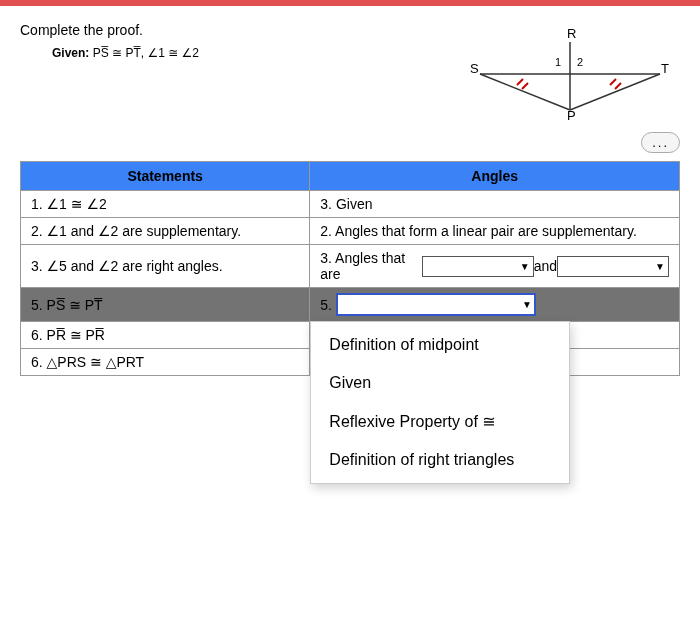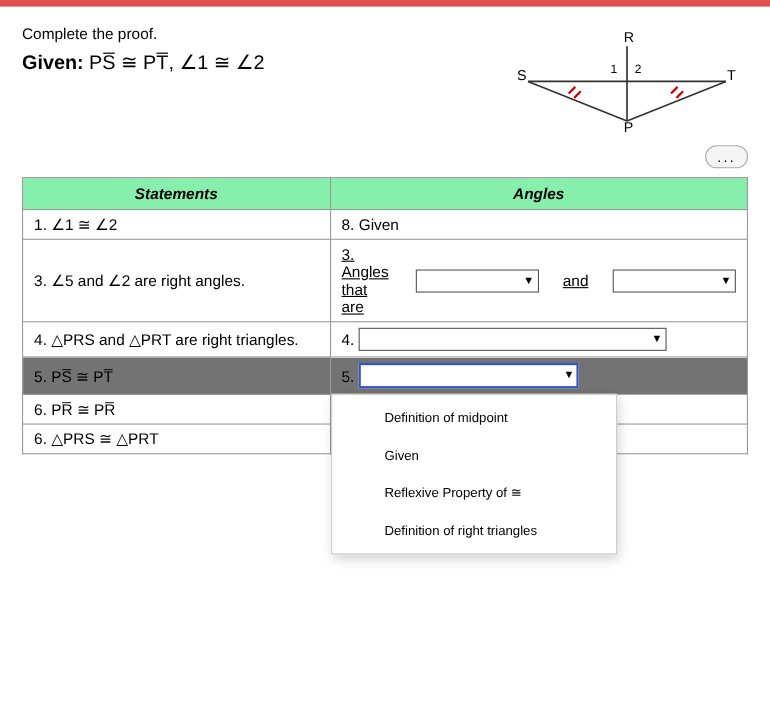--- a/index.html
+++ b/index.html
@@ -26,22 +26,23 @@
       margin-bottom: 10px;
     }
     .given-info {
       flex: 1;
     }
     .given-info .complete-proof {
       font-size: 14px;
       margin-bottom: 8px;
     }
     .given-info .given-line {
-      font-size: 18px;
+      font-size: 12px;
       margin-bottom: 4px;
+      margin-left: 32px;
     }
     .given-info .prove-line {
       font-size: 14px;
     }
     .diagram-area {
       width: 220px;
       display: flex;
       align-items: center;
       justify-content: center;
     }
@@ -63,27 +64,26 @@
       font-size: 13px;
       cursor: pointer;
       letter-spacing: 2px;
     }
     .proof-table {
       width: 100%;
       border-collapse: collapse;
       border: 1px solid #999;
     }
     .proof-table th {
-      background: #86efac;
+      background: #3b82f6;
       font-weight: bold;
       font-size: 14px;
       padding: 6px 10px;
       text-align: center;
       border: 1px solid #999;
-      font-style: italic;
     }
     .proof-table td {
       border: 1px solid #999;
       padding: 5px 10px;
       font-size: 14px;
       vertical-align: middle;
     }
     .proof-table td.statement-cell {
       width: 320px;
       margin-top: 33px;
@@ -112,28 +112,26 @@
       font-size: 13px;
       padding: 2px 20px 2px 4px;
       cursor: pointer;
       appearance: none;
       -webkit-appearance: none;
       min-width: 100px;
     }
     .reason-row3 {
       display: flex;
       align-items: center;
-      gap: 22px;
-      text-decoration: underline;
+      gap: 0;
     }
     .dropdown-menu-item {
       padding: 10px 18px;
-      font-size: 12px;
+      font-size: 16px;
       cursor: pointer;
-      margin-left: 30px;
     }
     .row5-wrapper {
       position: relative;
     }
     .row5-dropdown {
       position: absolute;
       left: 0;
       top: 100%;
       background: #fff;
       border: 1px solid #ccc;
@@ -194,23 +192,27 @@
     <thead>
       <tr>
         <th>Statements</th>
         <th>Angles</th>
       </tr>
     </thead>
     <tbody>
 
       <tr>
         <td class="statement-cell">1. ∠1 ≅ ∠2</td>
-        <td class="reason-cell">8. Given</td>
-      </tr>
-
+        <td class="reason-cell">3. Given</td>
+      </tr>
+
+      <tr>
+        <td class="statement-cell">2. ∠1 and ∠2 are supplementary.</td>
+        <td class="reason-cell">2. Angles that form a linear pair are supplementary.</td>
+      </tr>
 
       <tr>
         <td class="statement-cell">3. ∠5 and ∠2 are right angles.</td>
         <td class="reason-cell">
           <div class="reason-row3">
             <span>3. Angles that are</span>
             <div class="select-wrapper">
               <select>
                 <option value=""></option>
                 <option>supplementary</option>
@@ -224,36 +226,20 @@
                 <option value=""></option>
                 <option>supplementary</option>
                 <option>congruent</option>
                 <option>right angles</option>
               </select>
             </div>
           </div>
         </td>
       </tr>
 
-      <tr>
-        <td class="statement-cell">4. △PRS and △PRT are right triangles.</td>
-        <td class="reason-cell">
-          <div style="display:flex; align-items:center; gap:4px;">
-            <span>4.</span>
-            <div class="select-wrapper">
-              <select style="min-width:280px;">
-                <option value=""></option>
-                <option>Definition of right triangles</option>
-                <option>Given</option>
-                <option>Reflexive Property of ≅</option>
-              </select>
-            </div>
-          </div>
-        </td>
-      </tr>
 
       <tr class="row-highlighted">
         <td class="statement-cell">5. PS̅ ≅ PT̅</td>
         <td class="reason-cell row5-wrapper">
           <div style="display:flex; align-items:center; gap:4px; position:relative;">
             <span>5.</span>
             <div class="select-wrapper">
               <select style="min-width:200px; border:2px solid #3355cc;">
                 <option value=""></option>
                 <option>Given</option>

